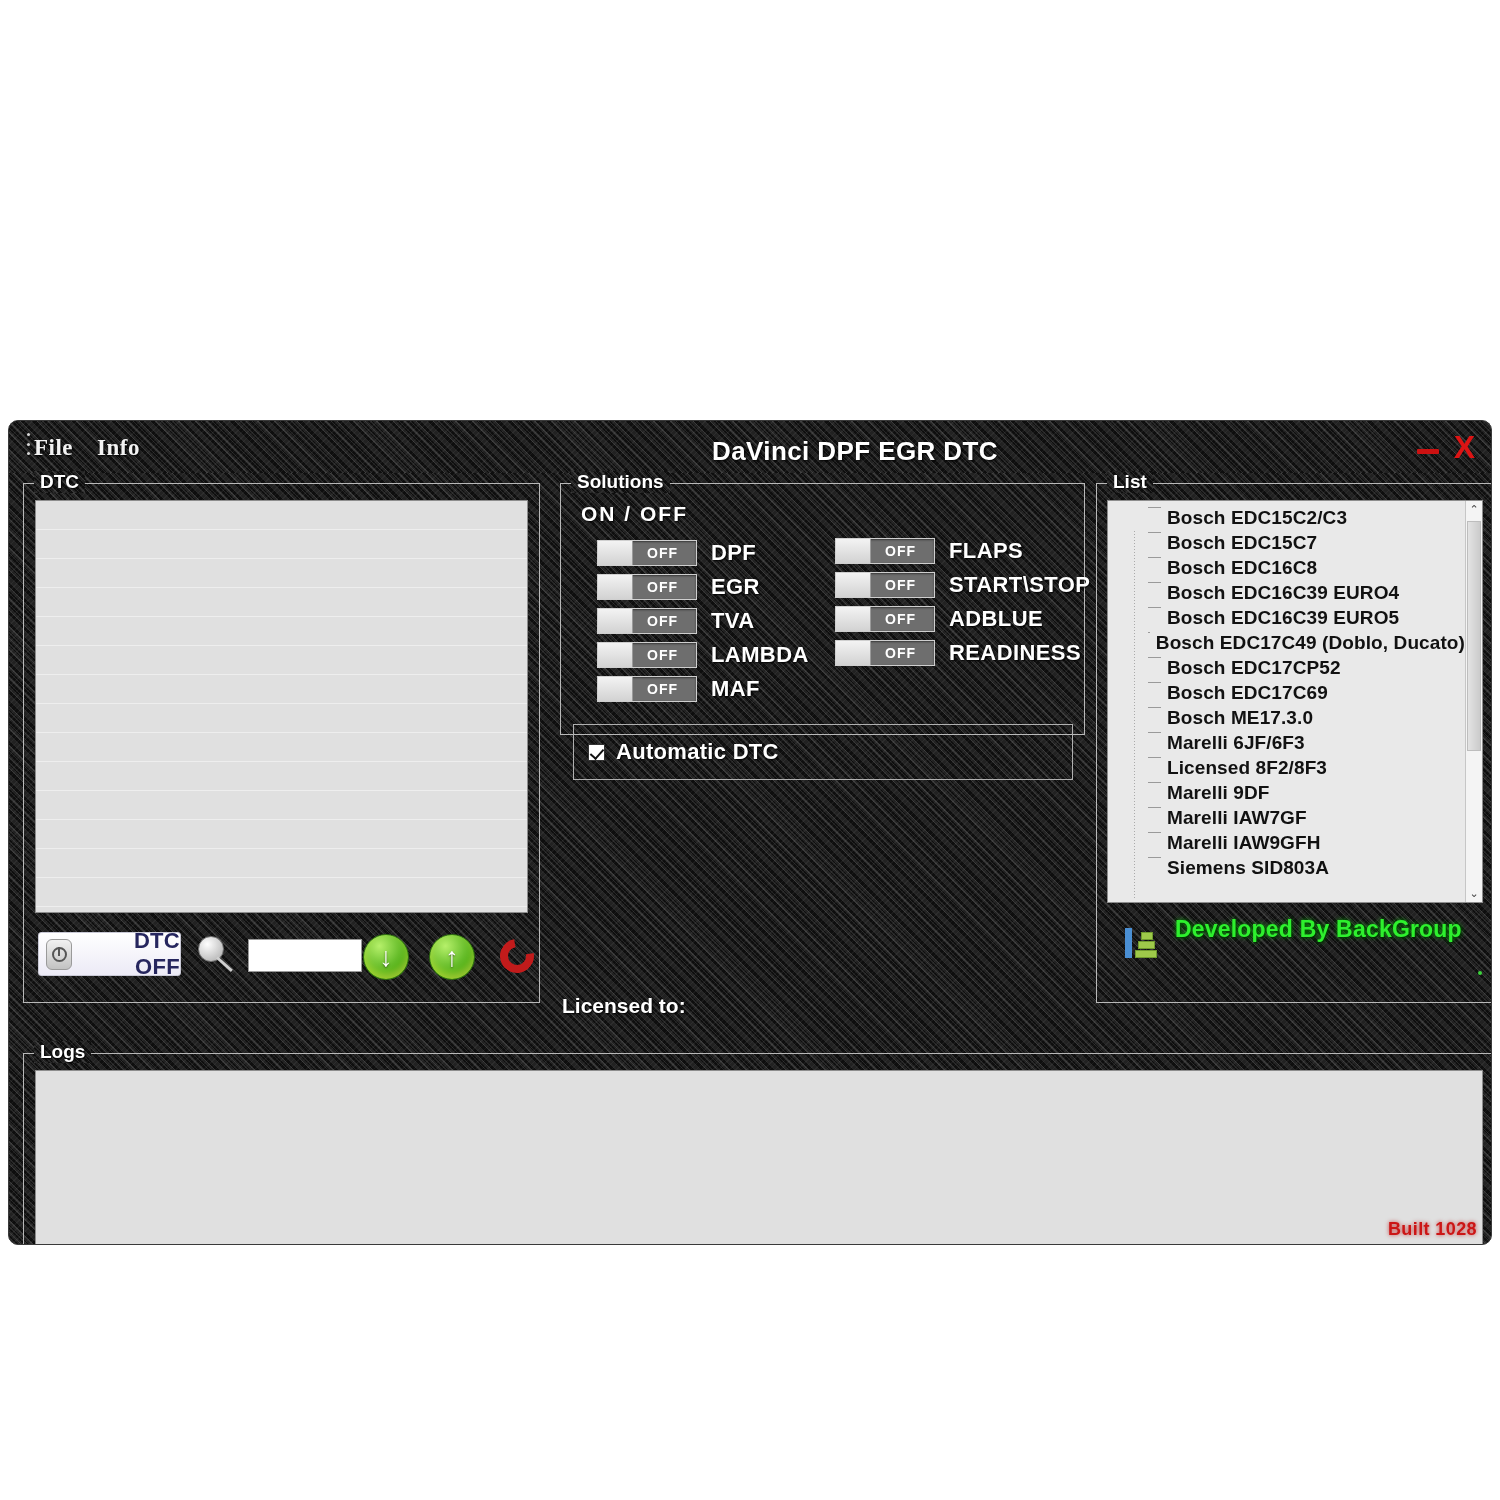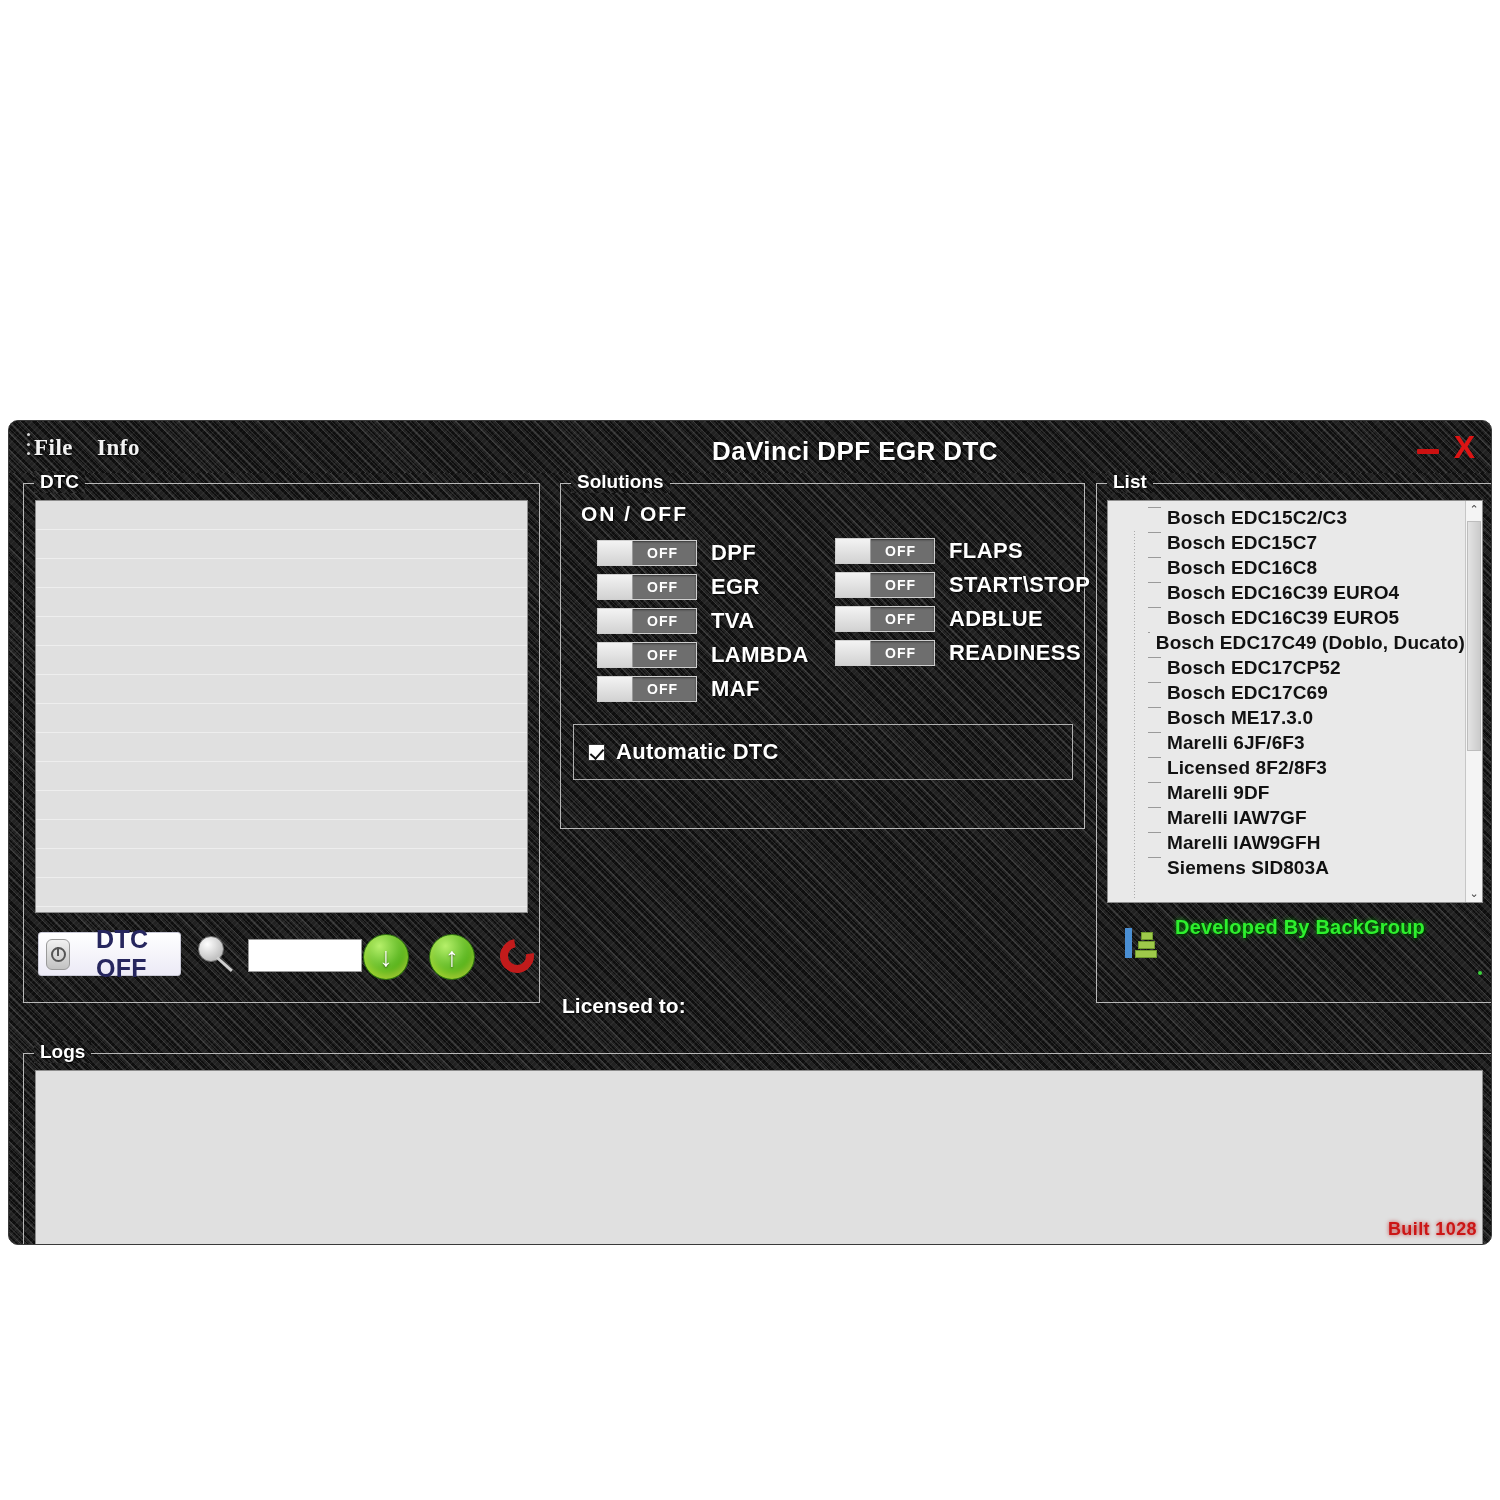--- a/index.html
+++ b/index.html
@@ -60,21 +60,21 @@
   #btn-dtc-off{position:absolute;left:3px;top:8px;width:143px;height:44px;
     background:linear-gradient(#ffffff,#eceaf6);border:1px solid #c9c9d6;
     border-radius:3px;display:flex;align-items:center;cursor:pointer;box-sizing:border-box;}
   #btn-dtc-off .pw{width:29px;height:29px;margin-left:7px;border-radius:6px;
     background:linear-gradient(#f1f1f1,#c2c2c2);border:1px solid #9a9a9a;
     display:flex;align-items:center;justify-content:center;}
   #btn-dtc-off .pw span{display:block;width:15px;height:15px;border-radius:50%;
     border:2px solid #555;position:relative;box-sizing:border-box;}
   #btn-dtc-off .pw span::after{content:"";position:absolute;left:50%;top:-2px;
     margin-left:-1px;width:2px;height:9px;background:#555;}
-  #btn-dtc-off .lab{margin-left:26px;color:#26265e;font-size:25px;font-weight:700;letter-spacing:.3px;}
+  #btn-dtc-off .lab{margin-left:26px;color:#26265e;font-size:22px;font-weight:700;letter-spacing:.3px;text-align:right;}
 
   #icon-search{position:absolute;left:160px;top:10px;width:42px;height:42px;}
   #icon-search .glass{position:absolute;left:3px;top:2px;width:26px;height:26px;border-radius:50%;
     background:radial-gradient(circle at 35% 30%,#ffffff,#a8a8a8);border:1px solid #777;box-sizing:border-box;}
   #icon-search .handle{position:absolute;left:22px;top:22px;width:20px;height:3px;background:#cfcfcf;
     transform:rotate(42deg);transform-origin:left center;}
 
   #input-search{position:absolute;left:213px;top:15px;width:114px;height:33px;
     background:#ffffff;border:1px solid #9a9a9a;box-sizing:border-box;
     font-family:"Liberation Sans",sans-serif;font-size:15px;padding:0 5px;}
@@ -85,21 +85,21 @@
     border:1px solid #2f6f10;box-shadow:inset 0 -5px 9px rgba(255,255,80,.5);}
   #btn-upload{left:394px;background:radial-gradient(circle at 35% 25%,#b6f06a,#52b01b 60%,#2e7a0d);
     border:1px solid #2f6f10;box-shadow:inset 0 -5px 9px rgba(255,255,80,.5);}
   .arrow-glyph{color:#ffffff;font-size:27px;line-height:27px;font-weight:700;
     text-shadow:0 1px 2px rgba(0,0,0,.55);}
   #btn-reset{left:460px;}
   #btn-reset .ring{width:34px;height:34px;border-radius:50%;
     border:8px solid #c21b1b;border-top-color:transparent;transform:rotate(35deg);box-sizing:border-box;}
 
   
-  #grp-solutions{left:551px;top:62px;width:525px;height:346px;}
+  #grp-solutions{left:551px;top:62px;width:525px;height:252px;}
   #onoff-head{position:absolute;left:20px;top:18px;color:#ffffff;font-size:21px;font-weight:700;
     letter-spacing:2px;text-shadow:1px 1px 2px #000;}
   .sw-row{position:absolute;height:30px;display:flex;align-items:center;padding-left:16px;}
   .switch{width:100px;height:26px;border:1px solid #cfcfcf;box-sizing:border-box;
     background:#6e6e6e;display:flex;align-items:center;cursor:pointer;
     box-shadow:inset 0 1px 2px rgba(0,0,0,.5);}
   .switch .knob{width:34px;height:100%;background:linear-gradient(#f3f3f3,#d2d2d2);border-right:1px solid #9a9a9a;}
   .switch .state{flex:1;text-align:center;color:#ffffff;font-size:14px;font-weight:700;
     letter-spacing:1px;padding-right:4px;}
   .sw-label{margin-left:14px;color:#ffffff;font-size:22px;font-weight:600;letter-spacing:.4px;
@@ -132,21 +132,21 @@
   .tree-child .clabel{color:#111;font-size:19px;font-weight:600;letter-spacing:.1px;white-space:nowrap;}
   #tree-vline{position:absolute;left:26px;top:30px;width:1px;bottom:4px;
     background:repeating-linear-gradient(#aaa 0 1px, transparent 1px 3px);}
   #tree-scroll{position:absolute;right:0;top:0;width:17px;height:100%;
     background:#f4f4f4;border-left:1px solid #c6c6c6;box-sizing:border-box;}
   .sb-btn{width:100%;height:17px;display:flex;align-items:center;justify-content:center;
     color:#444;font-size:11px;cursor:pointer;}
   #sb-thumb{position:absolute;left:1px;top:20px;width:14px;height:230px;
     background:linear-gradient(90deg,#e3e3e3,#cbcbcb);border:1px solid #bdbdbd;box-sizing:border-box;cursor:pointer;}
   #sb-down{position:absolute;bottom:0;left:0;}
-  #dev-credit{position:absolute;left:78px;top:432px;color:#2ef02e;font-size:20px;font-weight:700;
+  #dev-credit{position:absolute;left:78px;top:432px;color:#2ef02e;font-size:23px;font-weight:700;
     letter-spacing:.2px;text-shadow:0 0 5px rgba(0,200,0,.8),1px 1px 2px #000;}
   #chart-icon{position:absolute;left:28px;top:442px;width:34px;height:32px;}
   #chart-icon .b1{position:absolute;left:0;bottom:0;width:7px;height:30px;background:#4a8fd4;}
   #chart-icon .b2{position:absolute;left:10px;bottom:0;width:22px;height:8px;background:#9ec94a;border:1px solid #6f9a2e;box-sizing:border-box;}
   #chart-icon .b3{position:absolute;left:13px;bottom:9px;width:17px;height:8px;background:#9ec94a;border:1px solid #6f9a2e;box-sizing:border-box;}
   #chart-icon .b4{position:absolute;left:16px;bottom:18px;width:12px;height:8px;background:#9ec94a;border:1px solid #6f9a2e;box-sizing:border-box;}
   #list-dot{position:absolute;right:10px;top:487px;width:4px;height:4px;background:#3cd43c;border-radius:50%;}
 
   
   #grp-logs{left:14px;top:592px;width:1470px;height:218px;margin-top:40px;}

